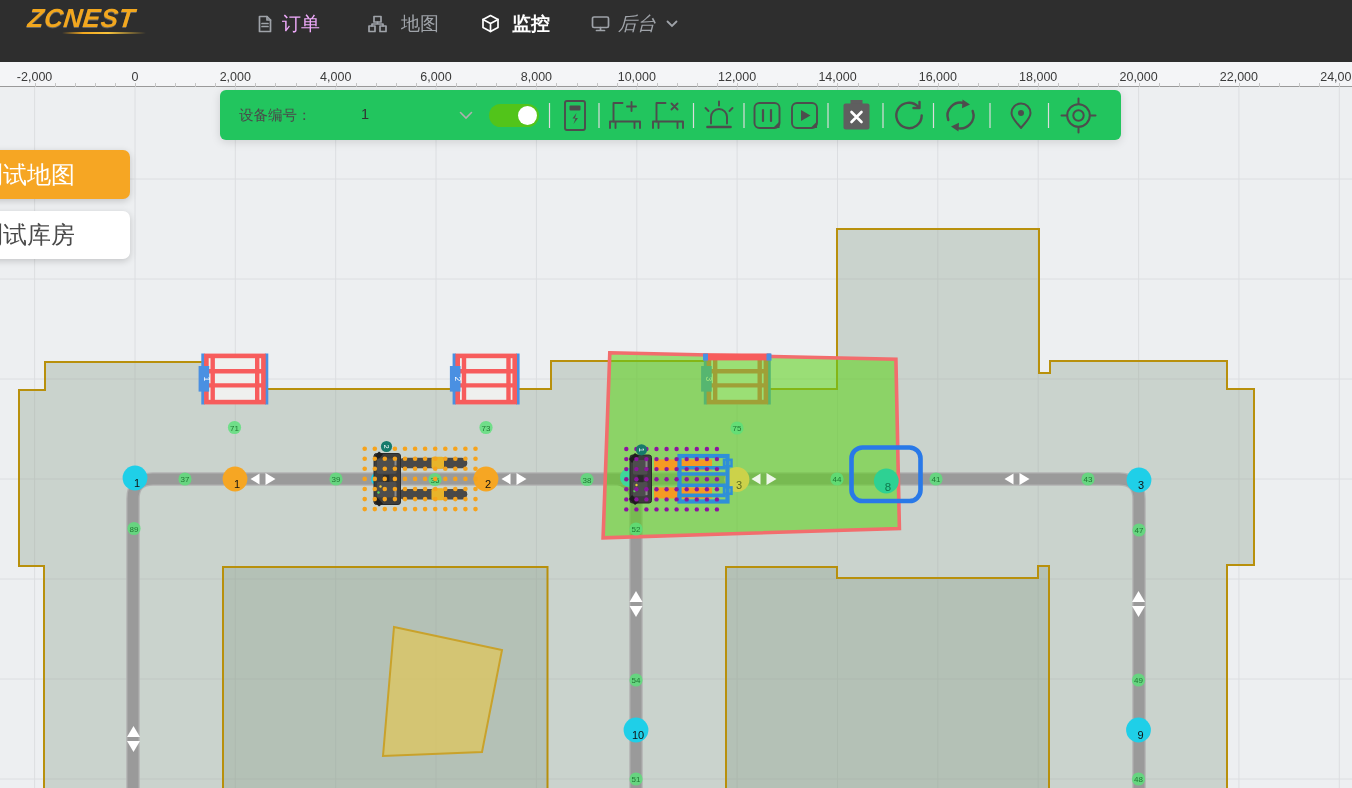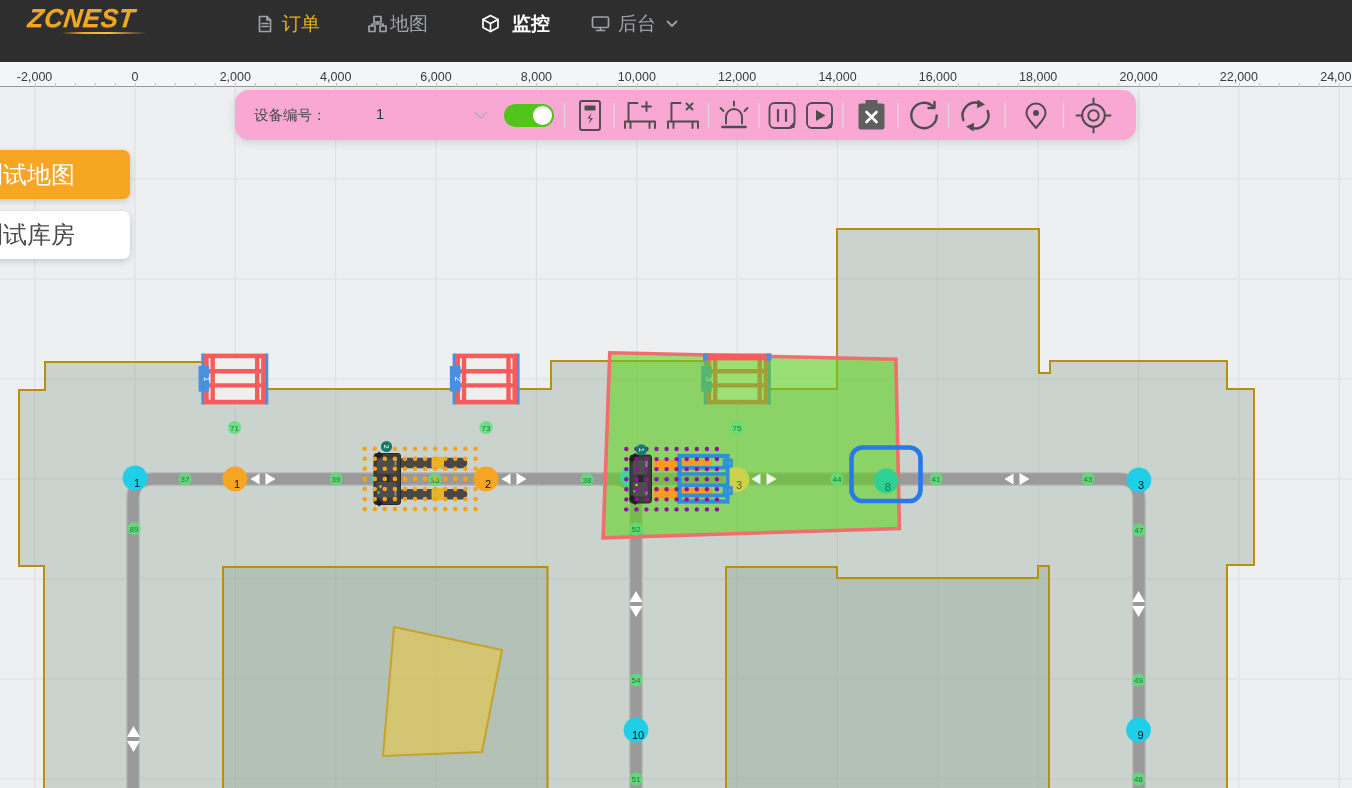--- a/index.html
+++ b/index.html
@@ -8,22 +8,22 @@
 #logo { position:absolute; left:28px; top:3px; width:120px; height:34px; }
 #logo .t { font-style:italic; font-weight:bold; font-size:26px; letter-spacing:0.5px;
   color:#f2a71e; transform:skewX(-6deg); display:inline-block;
   text-shadow:0 1px 0 rgba(255,255,255,0.25); }
 #logo .u { position:absolute; left:34px; top:28.5px; width:84px; height:2.6px;
   background:linear-gradient(90deg, rgba(242,167,30,0) 0%, #f2a71e 25%, #f8c33c 55%, rgba(242,167,30,0) 100%); border-radius:2px; }
 #ruler { position:absolute; left:0; top:62px; width:1352px; height:25px;
   background:#f4f5f7; border-bottom:1px solid #9a9a9a; font-size:12.5px; color:#3a3a3a; }
 #ruler .ticks i { position:absolute; top:21px; width:1px; height:4px; background:#c6c6c6; display:block; }
 #canvas { position:absolute; left:0; top:87px; width:1352px; height:701px; background:#edeff1; }
-#toolbar { position:absolute; left:235px; top:90px; width:901px; height:50px; background:#f9a8d4;
-  border-radius:14px; box-shadow:0 2px 10px rgba(0,0,0,0.13); }
+#toolbar { position:absolute; left:220px; top:90px; width:901px; height:50px; background:#22c55e;
+  border-radius:6px; box-shadow:0 2px 10px rgba(0,0,0,0.13); }
 #toolbar .lbl { position:absolute; left:19px; top:16px; font-size:14.5px; color:#4a4a4a; }
 #toolbar .val { position:absolute; left:141px; top:16px; font-size:14.5px; color:#333; }
 .sidebtn { position:absolute; left:-62px; width:192px; height:49px; border-radius:7px;
   box-shadow:0 2px 7px rgba(0,0,0,0.18); font-size:24px; line-height:49px; padding-left:41px; }
 #btn1 { top:150px; background:#f6a623; color:#fff; }
 #btn2 { top:211px; height:48px; line-height:48px; background:#fff; color:#4a4a4a; }
 .toggle { position:absolute; left:269px; top:13.5px; width:50px; height:23px; border-radius:12px;
   background:#52c41a; }
 .toggle i { position:absolute; right:2px; top:2px; width:19px; height:19px; border-radius:50%; background:#fff; display:block; }
 svg text { font-family:"Liberation Sans",sans-serif; }
@@ -369,43 +369,43 @@
 <div id="nav">
   <div id="logo"><span class="t">ZCNEST</span><span class="u"></span></div>
   <div style="position:absolute;left:256px;top:0;height:47px;display:flex;align-items:center;gap:8px;">
       <svg width="18" height="18" viewBox="0 0 18 18">
         <g stroke="#9fa3a9" stroke-width="1.7" fill="none" stroke-linecap="round" stroke-linejoin="round">
           <path d="M3.5,1.5 H11 L14.5,5 V16.5 H3.5 Z"></path>
           <path d="M11,1.5 V5 H14.5"></path>
           <path d="M6,8.5 H12 M6,11.5 H12"></path>
         </g>
       </svg>
-      <span style="color:#eab308;font-weight:normal;font-size:19px;">订单</span>
+      <span style="color:#f0abfc;font-weight:normal;font-size:19px;">订单</span>
     </div>
-    <div style="position:absolute;left:368px;top:0;height:47px;display:flex;align-items:center;gap:3px;">
+    <div style="position:absolute;left:368px;top:0;height:47px;display:flex;align-items:center;gap:14px;">
       <svg width="19" height="18" viewBox="0 0 19 18">
         <g stroke="#9fa3a9" stroke-width="1.7" fill="none" stroke-linecap="round" stroke-linejoin="round">
           <rect x="6" y="1.5" width="7" height="5.5"></rect>
           <rect x="1" y="11" width="6" height="5.5"></rect>
           <rect x="12" y="11" width="6" height="5.5"></rect>
           <path d="M9.5,7 V9 M4,11 V9 H15 V11"></path>
         </g>
       </svg>
       <span style="color:#9fa3a9;font-weight:normal;font-size:19px;">地图</span>
     </div>
     <div style="position:absolute;left:481px;top:0;height:47px;display:flex;align-items:center;gap:12px;">
       <svg width="19" height="19" viewBox="0 0 19 19">
         <g stroke="#ffffff" stroke-width="1.7" fill="none" stroke-linecap="round" stroke-linejoin="round">
           <path d="M9.5,1.5 L17,5.5 V13.5 L9.5,17.5 L2,13.5 V5.5 Z"></path>
           <path d="M2,5.5 L9.5,9.5 L17,5.5 M9.5,9.5 V17.5"></path>
         </g>
       </svg>
       <span style="color:#ffffff;font-weight:bold;font-size:19px;">监控</span>
     </div>
-    <div style="position:absolute;left:591px;top:0;height:47px;display:flex;align-items:center;gap:8px;">
+    <div style="position:absolute;left:591px;top:0;height:47px;display:flex;align-items:center;gap:8px;font-style:italic;">
       <svg width="19" height="17" viewBox="0 0 19 17">
         <g stroke="#9fa3a9" stroke-width="1.7" fill="none" stroke-linecap="round" stroke-linejoin="round">
           <rect x="1.5" y="2" width="16" height="10.5" rx="1.5"></rect>
           <path d="M9.5,12.5 V15.5 M5.5,15.5 H13.5"></path>
         </g>
       </svg>
       <span style="color:#9fa3a9;font-weight:normal;font-size:19px;">后台</span>
     </div>
     <svg width="12" height="8" viewBox="0 0 12 8" style="position:absolute;left:666px;top:20px">
       <path d="M1.5,1.5 L6,6 L10.5,1.5" stroke="#9fa3a9" stroke-width="1.8" fill="none" stroke-linecap="round"></path>

